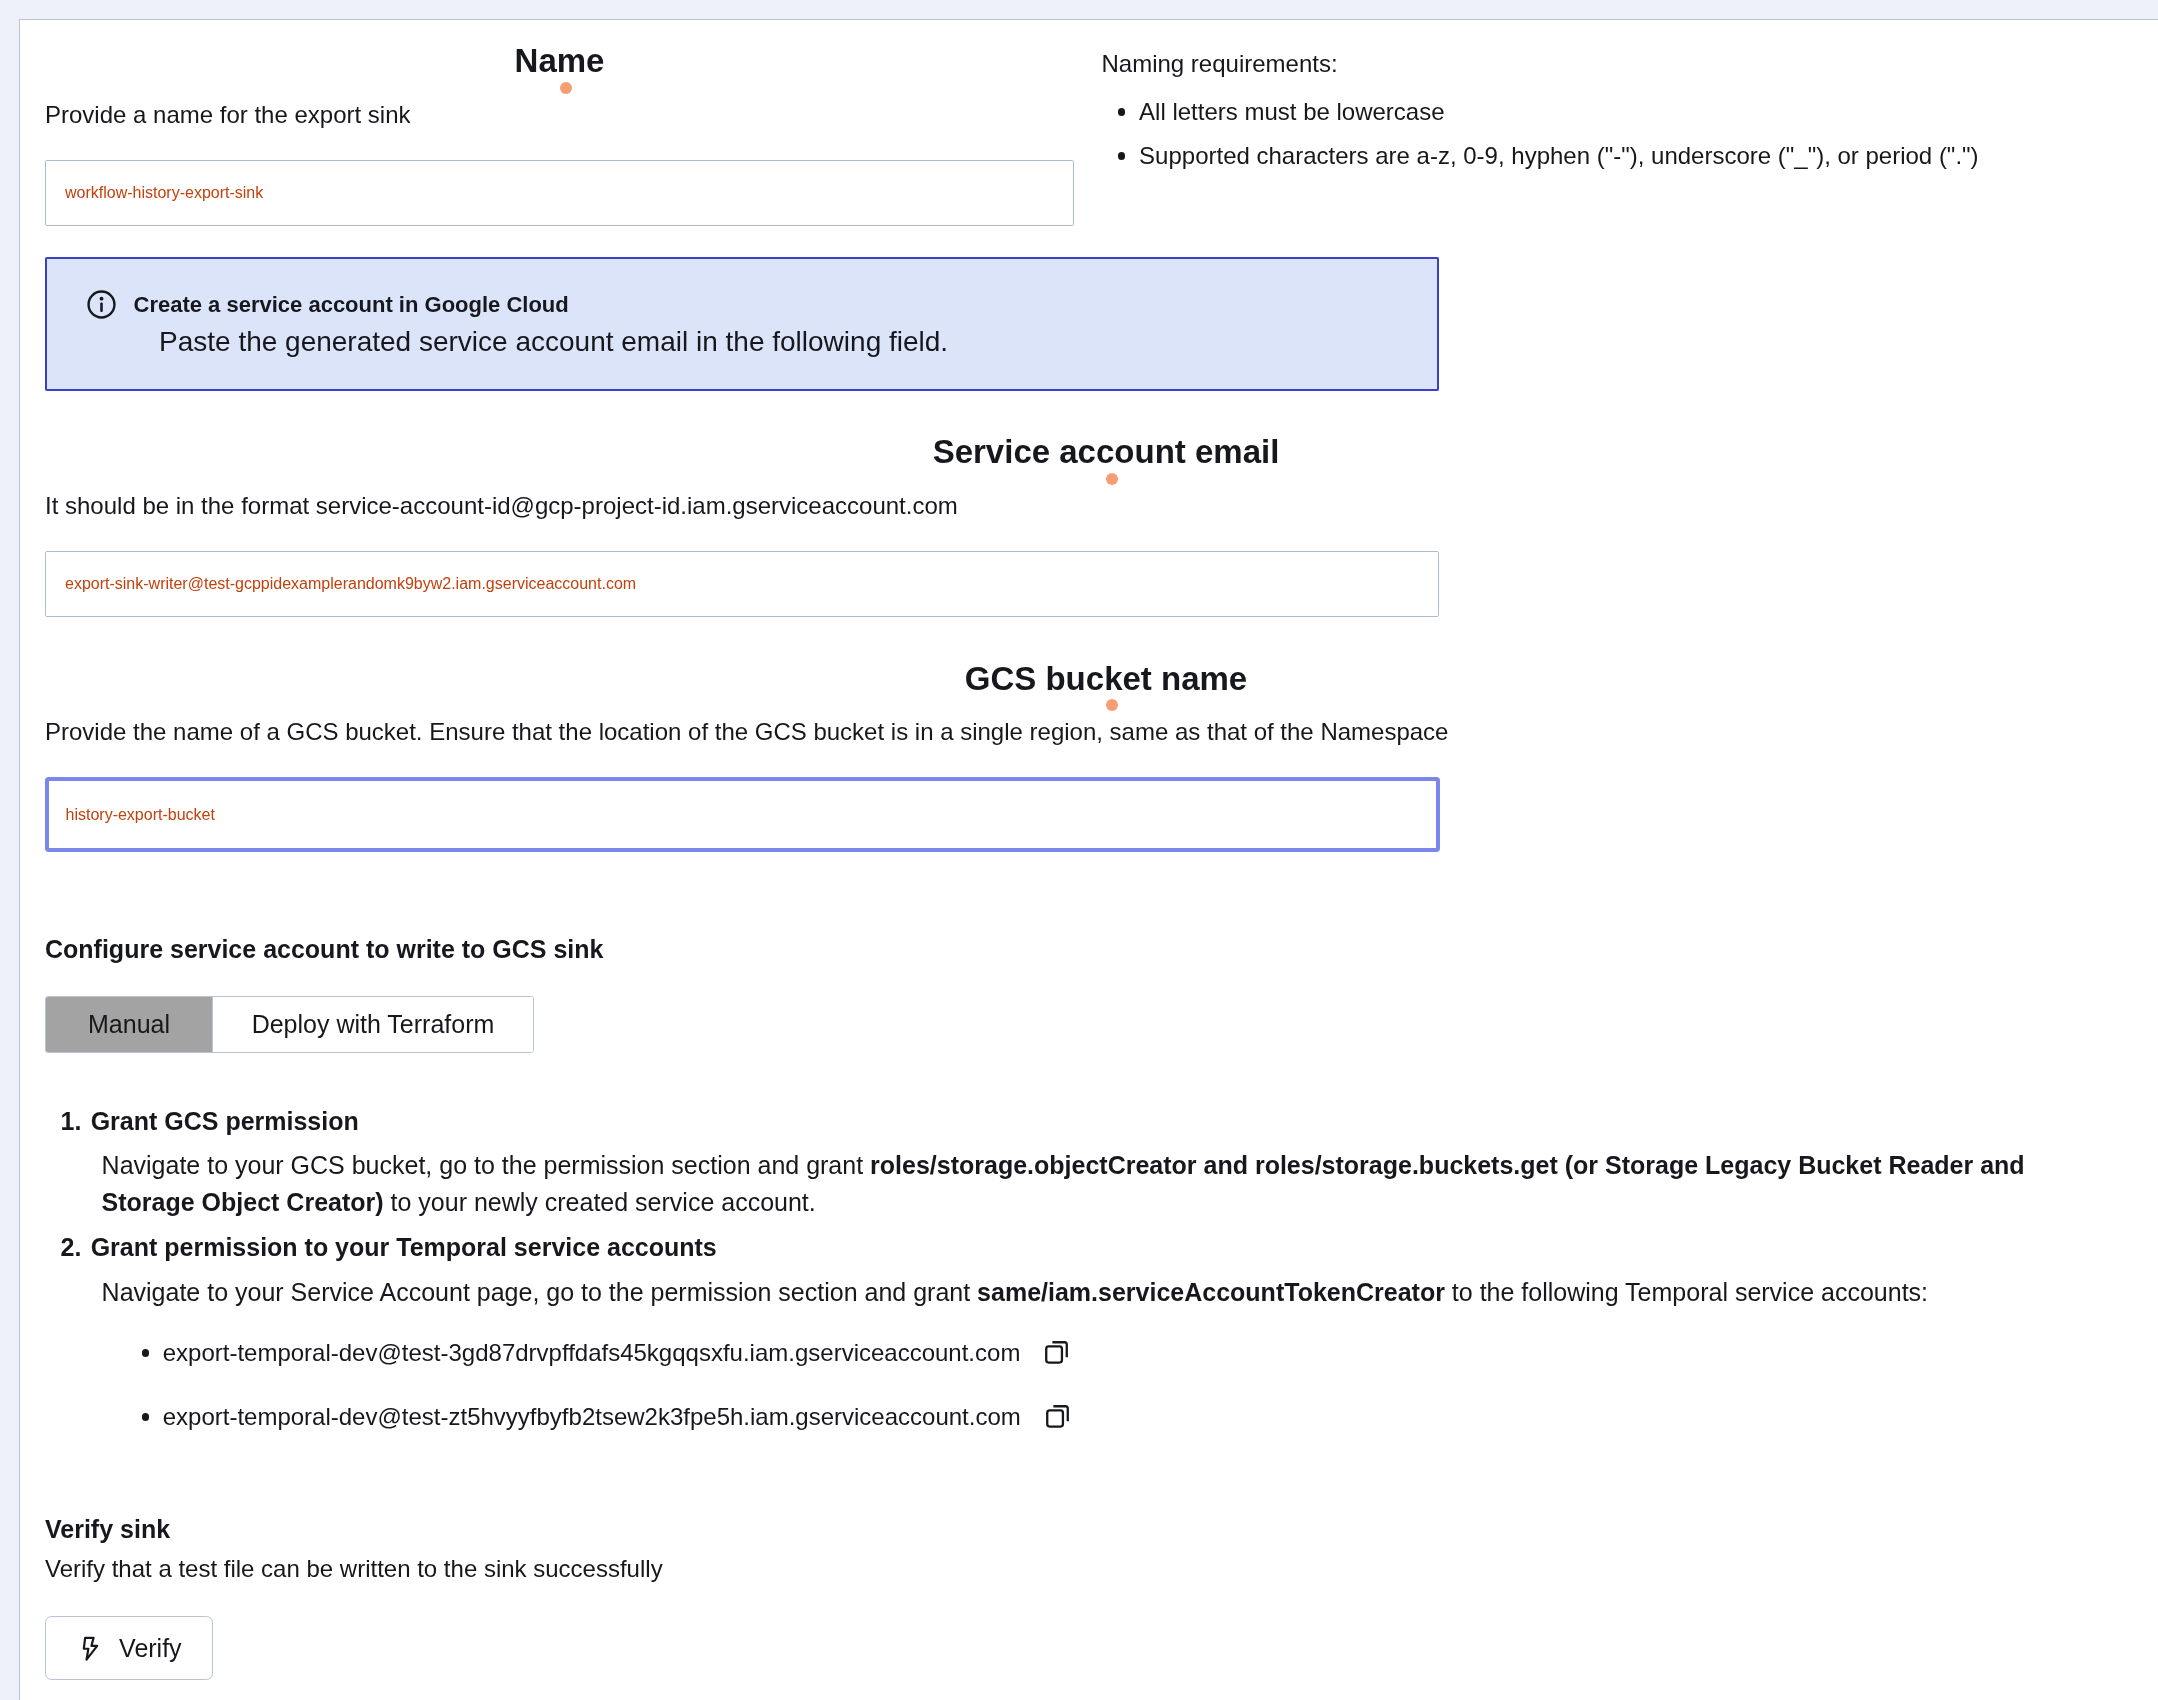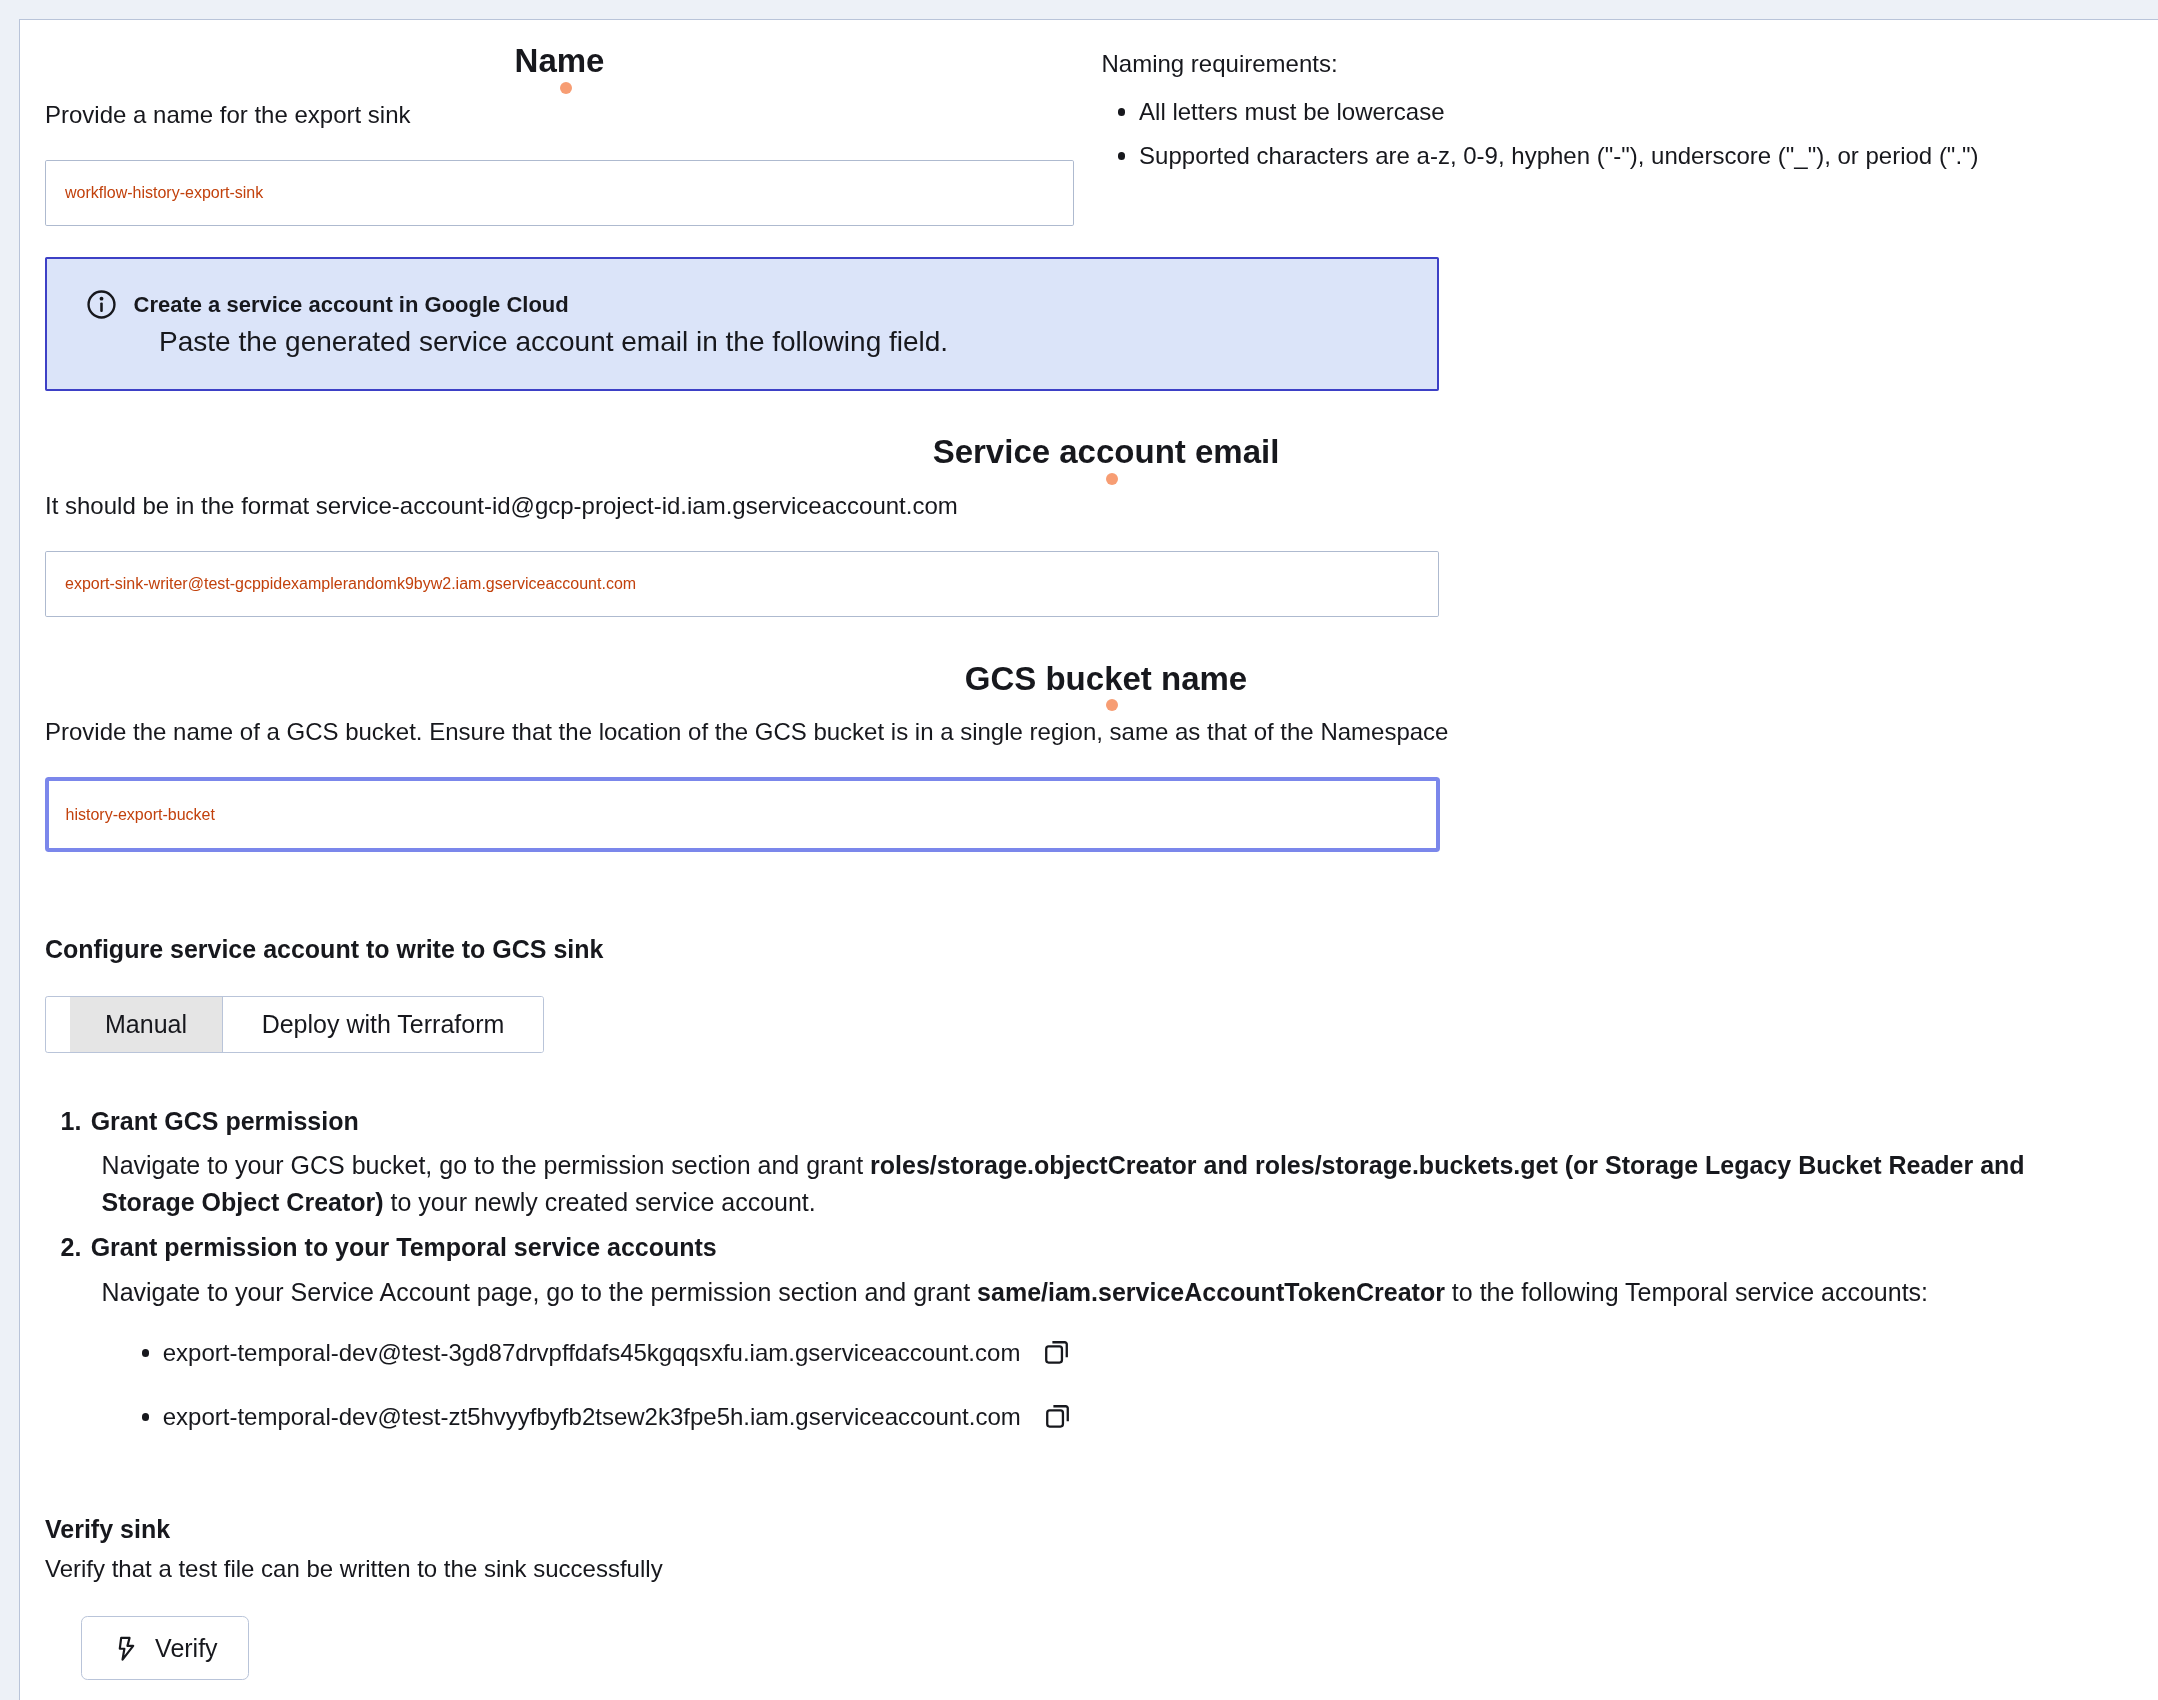--- a/index.html
+++ b/index.html
@@ -81,21 +81,21 @@
     display: inline-flex;
     margin-top: 27.5px;
     border: 1.8px solid #b9c4d9; border-radius: 2.8px;
     overflow: hidden;
   }
   .tab {
     height: 55px; line-height: 55px;
     font-size: 25px; text-align: center;
     cursor: default;
   }
-  .tab.selected { background: #e5e5e5; width: 152px; margin-left: 24px; }
+  .tab.selected { background: #a3a3a3; width: 166px; }
   .tab.unselected { background: #ffffff; width: 321px; border-left: 1.8px solid #b9c4d9; }
 
   .steps { margin-top: 50px; padding-left: 15.6px; }
   .step-title { display: flex; font-weight: 700; font-size: 25px; line-height: 37px; }
   .step-num { margin-right: 9.2px; }
   .step-body {
     font-size: 25px; line-height: 37px;
     margin: 7.3px 0 8.3px 41px;
     max-width: 2011px;
   }
@@ -114,21 +114,20 @@
   .verify-section { margin-top: 76px; }
   .verify-title { font-weight: 700; font-size: 25px; line-height: 37px; }
   .verify-desc { font-size: 24px; line-height: 37px; margin-top: 2.8px; }
   .btn {
     display: inline-flex; align-items: center; justify-content: center;
     background: #ffffff;
     border: 1.8px solid #b9c4d9; border-radius: 6.4px;
     font-family: "Liberation Sans", sans-serif;
     font-size: 25px; color: #17181d;
     cursor: pointer;
-    margin-left: 36px;
   }
   .verify-btn { margin-top: 29px; height: 64px; padding: 0 30px; gap: 15.6px; }
   .actions { margin-top: 45px; display: flex; align-items: flex-start; }
   .create-btn { width: 150px; height: 70px; }
   .cancel-btn {
     background: none; border: none; cursor: pointer;
     font-family: "Liberation Sans", sans-serif;
     font-size: 25px; color: #17181d;
     margin-left: 61px; height: 70px; padding: 0 9.2px;
     display: inline-flex; align-items: center;

